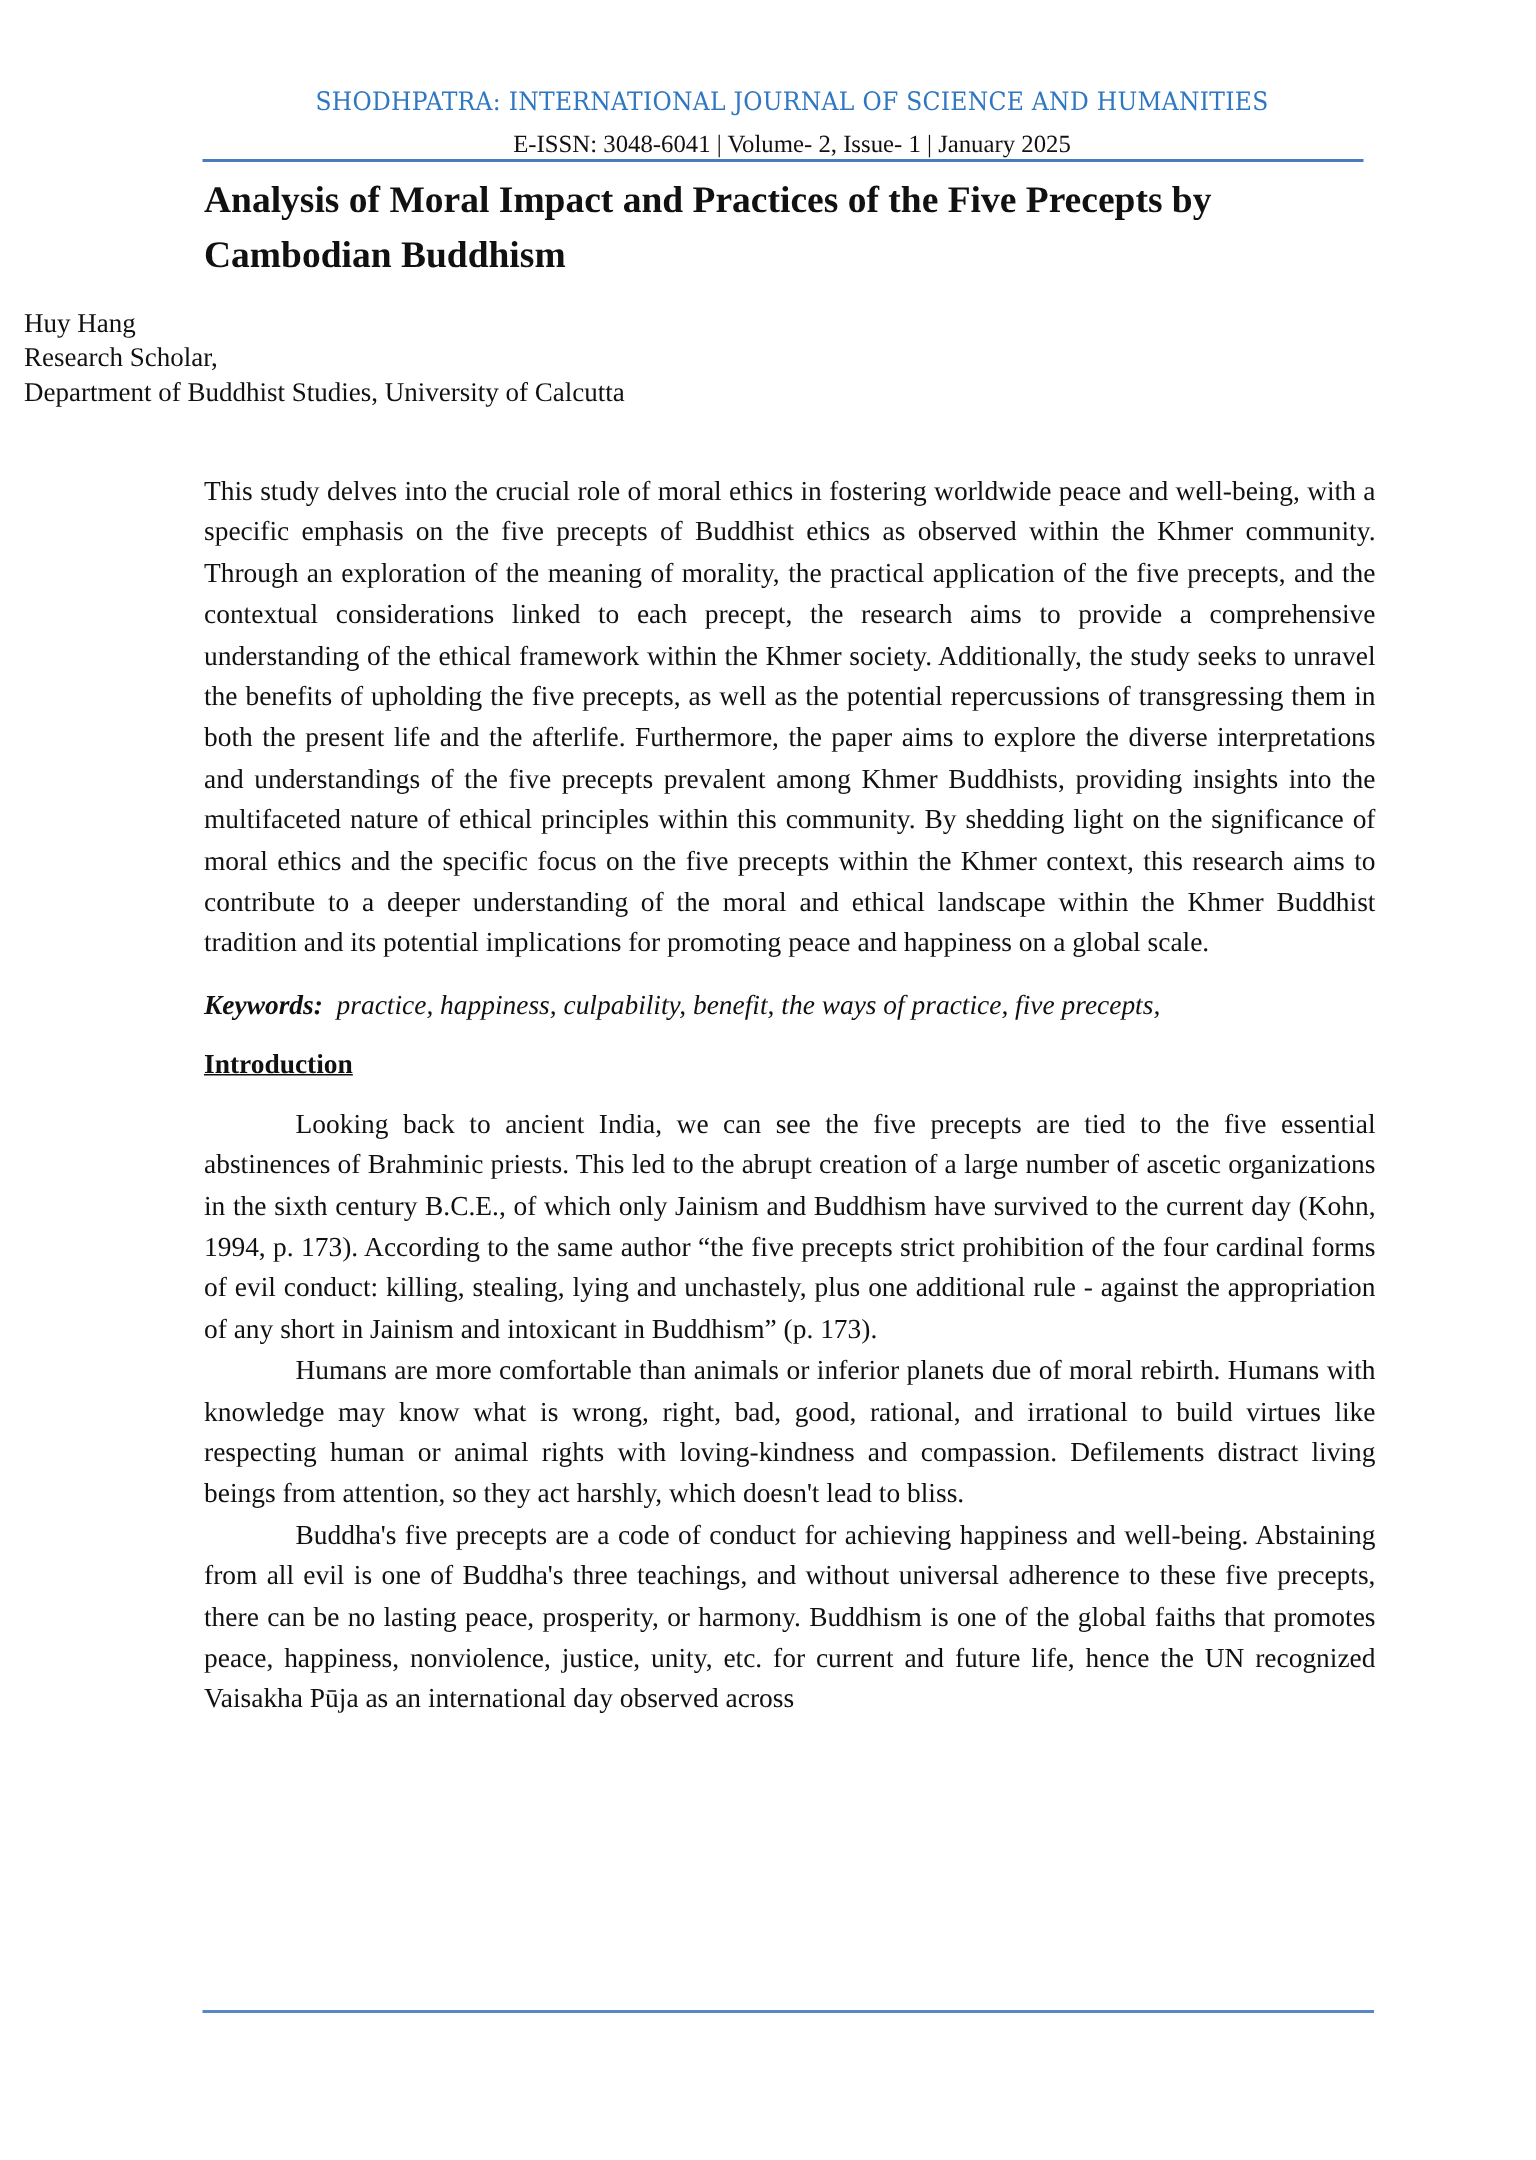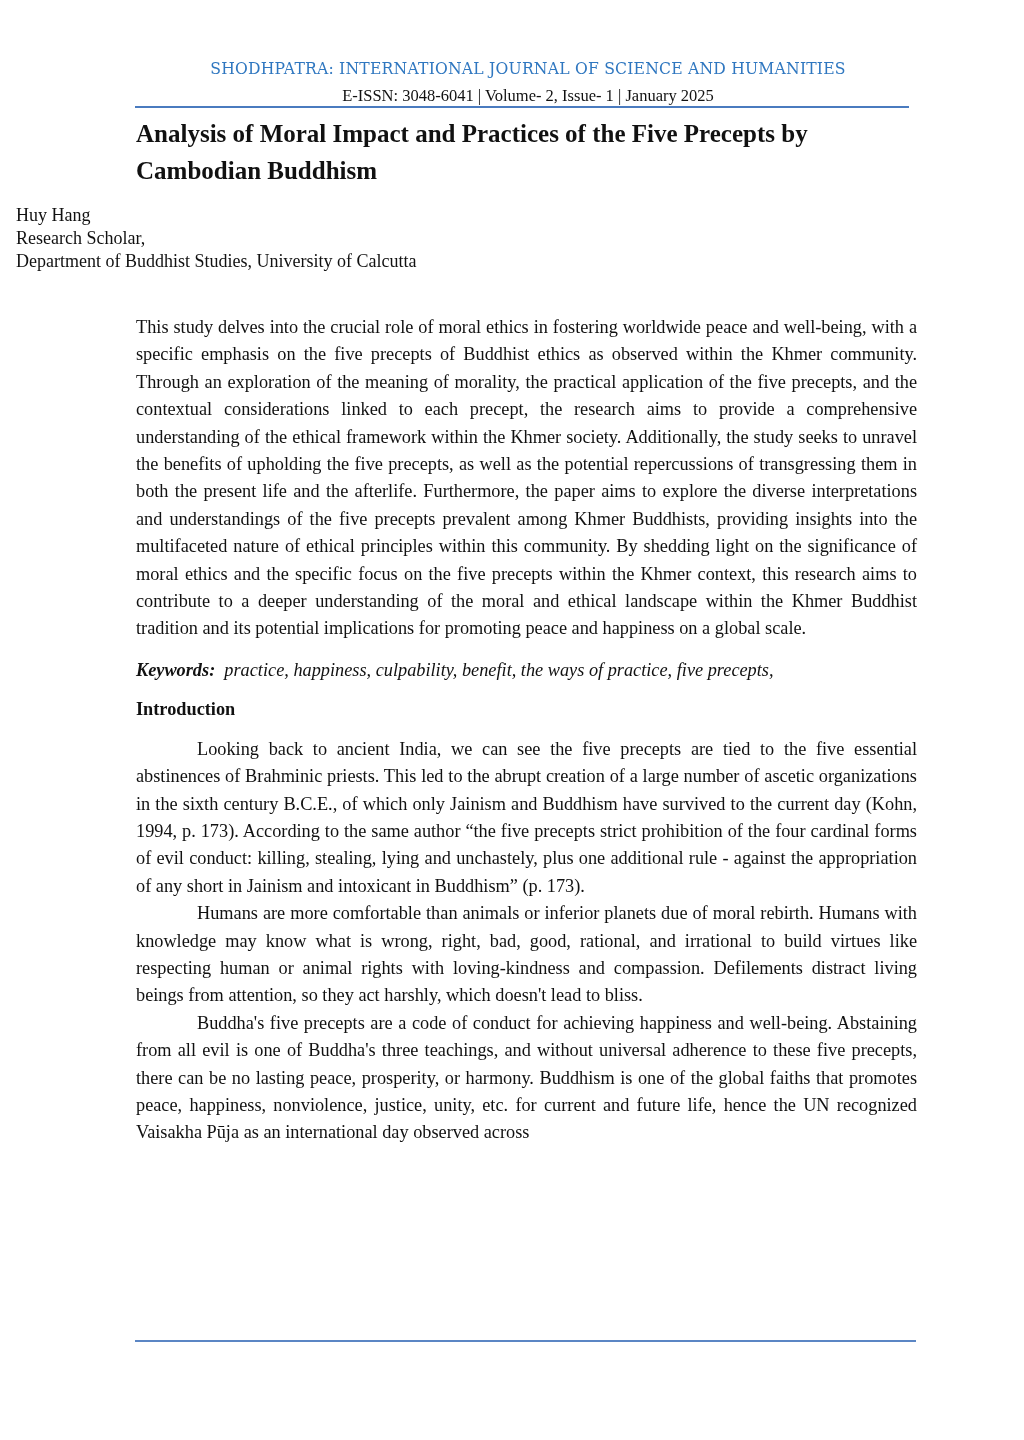--- a/index.html
+++ b/index.html
@@ -85,21 +85,21 @@
     .para {
       margin: 0;
       text-align: justify;
     }
     .indent { text-indent: 61px; }
     .keywords {
       margin: 14px 0 12px 0;
       font-style: italic;
     }
     .keywords .kw-label { font-weight: bold; }
-    .intro-heading { margin-bottom: 12px; }
+    .intro-heading { margin-bottom: 12px; text-decoration: underline; }
     .footer-rule {
       position: absolute;
       left: 119px; width: 781px;
       top: 1340px;
       height: 1.5px;
       background: #5b86c4;
     }
     .footer {
       position: absolute;
       left: 125px; width: 770px;

